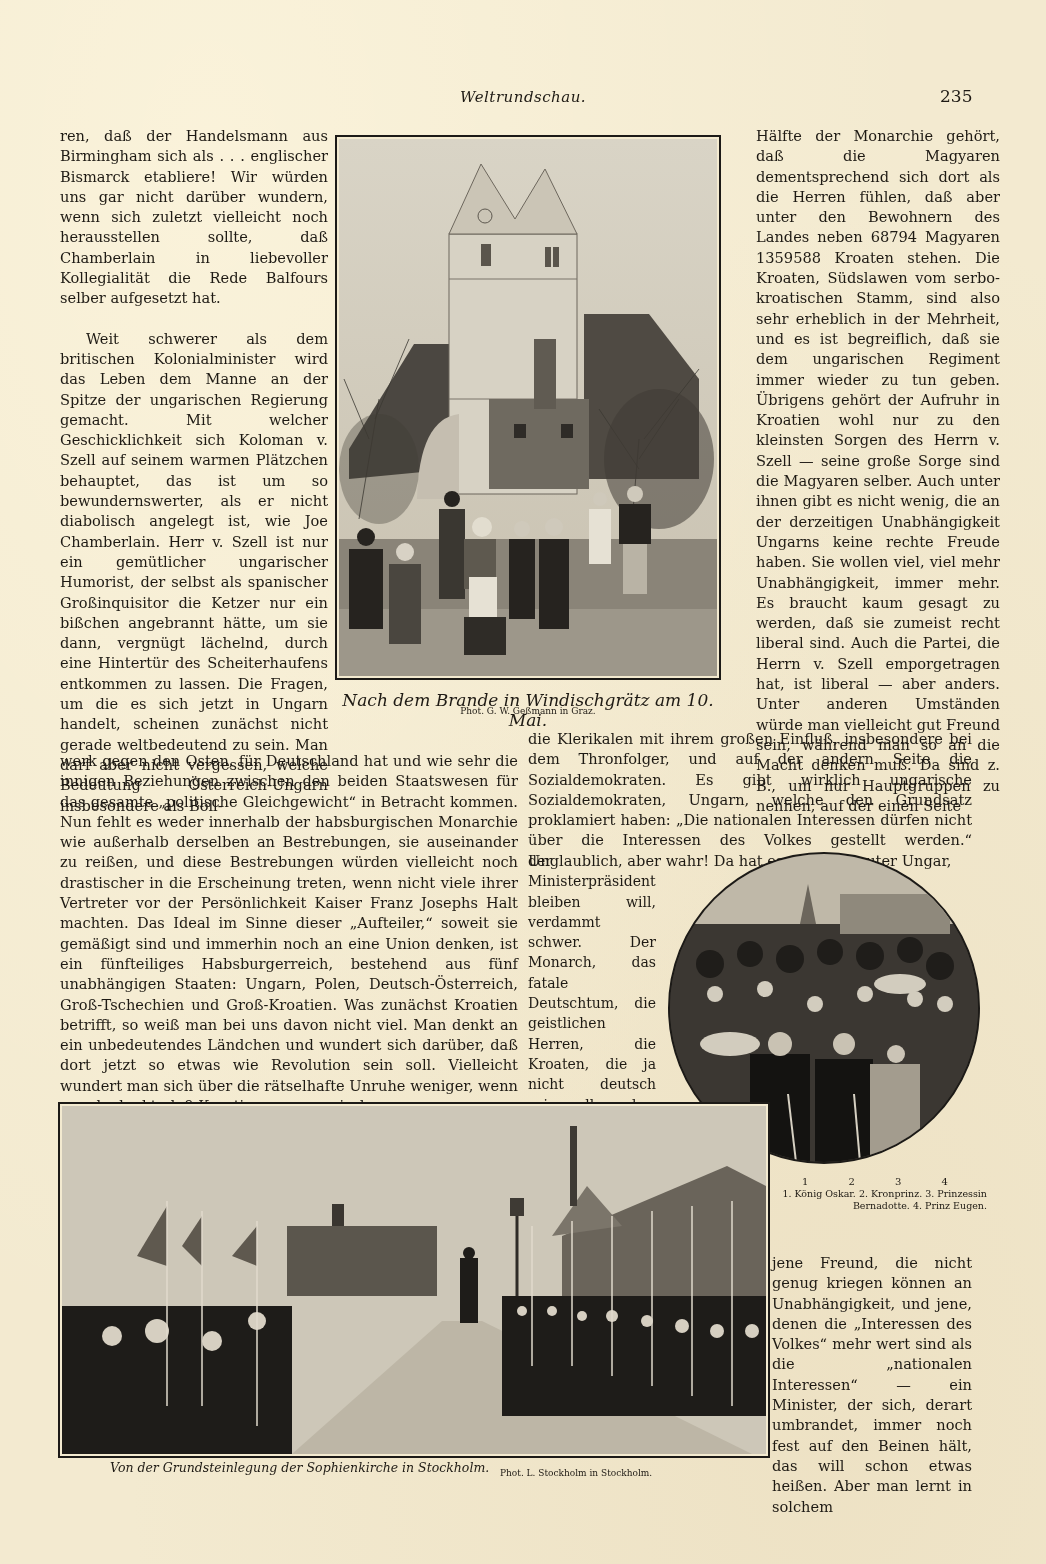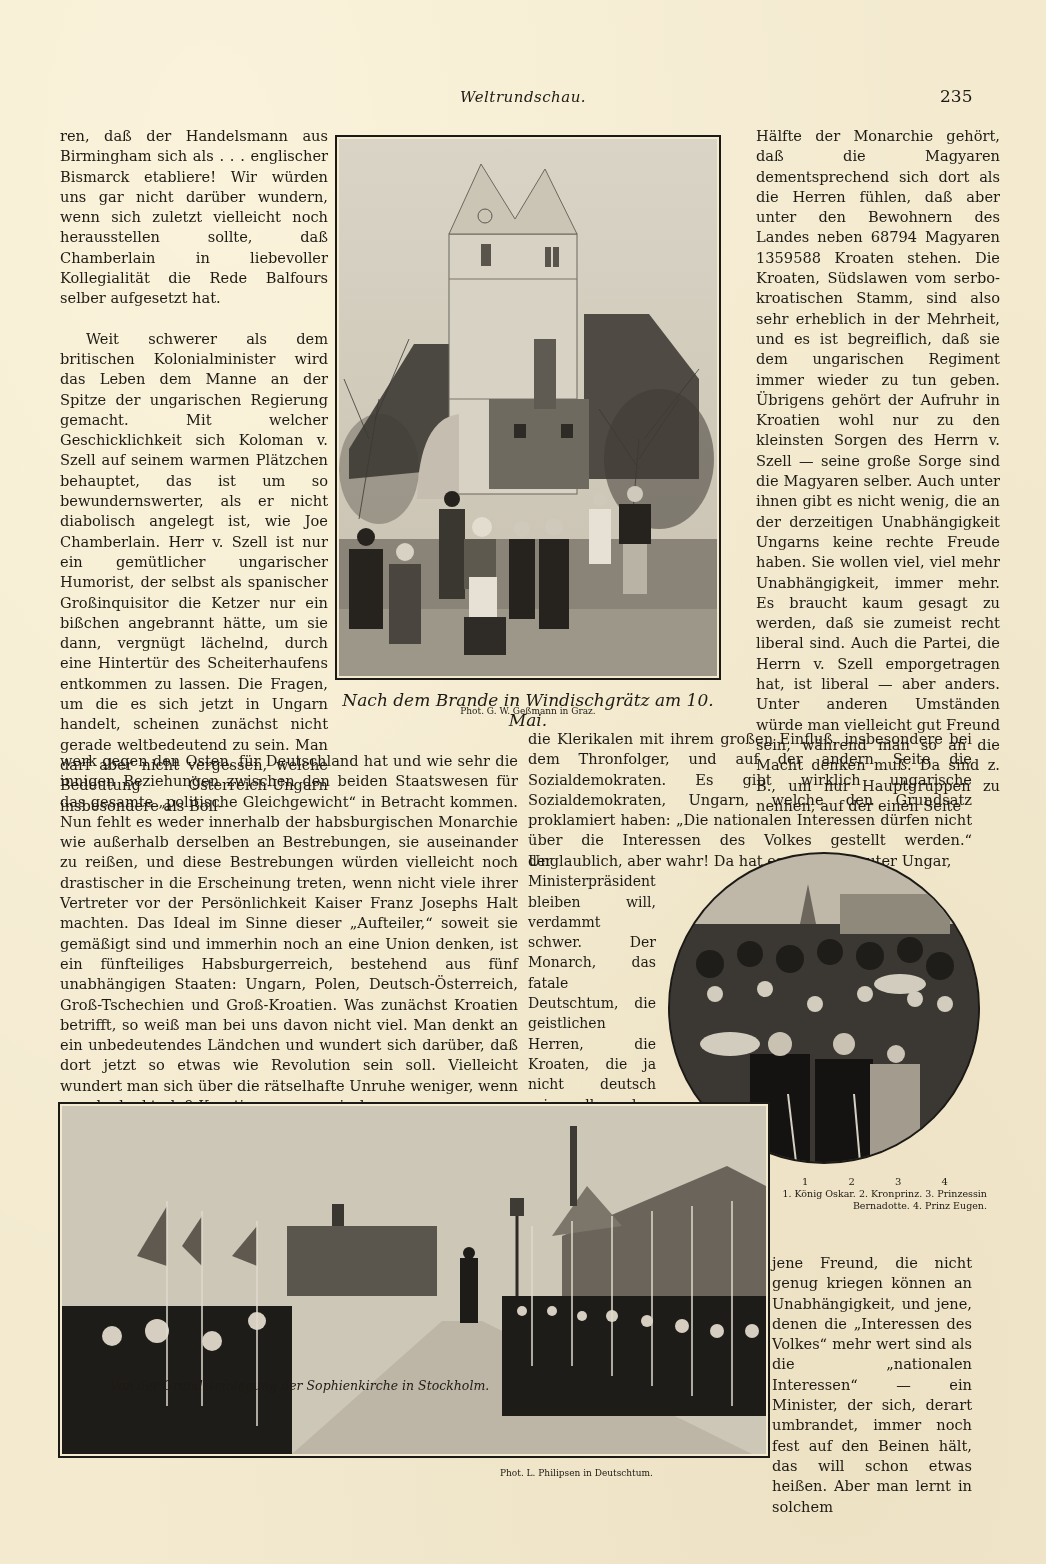--- a/index.html
+++ b/index.html
@@ -51,21 +51,21 @@
     left: 668px; top: 852px; width: 312px; height: 312px;
     border-radius: 50%;
     border: 2px solid #1c1a17;
     overflow: hidden;
     background: #3a3631;
   }
 
   .caption { text-align: center; font-size: 17px; font-style: italic; }
   .church-caption { left: 335px; top: 690px; width: 386px; }
   .church-credit { left: 335px; top: 706px; width: 386px; font-size: 9px; font-style: normal; }
-  .stock-caption { left: 110px; top: 1378px; font-size: 12.5px; font-style: italic; }
+  .stock-caption { left: 110px; top: 1460px; font-size: 12.5px; font-style: italic; }
   .stock-credit { left: 500px; top: 1468px; font-size: 9px; }
   .royal-numbers { left: 790px; top: 1176px; width: 170px; font-size: 10px; display: flex; justify-content: space-between; padding: 0 12px; }
   .royal-legend { left: 775px; top: 1188px; width: 212px; font-size: 9.5px; line-height: 12px; text-align: right; }
 
   svg { display: block; }
 </style>
 </head>
 <body>
 
 <div class="abs running-head">Weltrundschau.</div>
@@ -268,13 +268,13 @@
           <line x1="510" y1="115" x2="510" y2="260"></line>
           <line x1="550" y1="110" x2="550" y2="270"></line>
         <line x1="590" y1="105" x2="590" y2="280"></line>
           <line x1="630" y1="100" x2="630" y2="290"></line>
           <line x1="670" y1="95" x2="670" y2="300"></line>
       </g>
     </svg>
   </div>
 </div>
 <div class="abs stock-caption">Von der Grundsteinlegung der Sophienkirche in Stockholm.</div>
-<div class="abs stock-credit">Phot. L. Philipsen in Deutschtum.</div>
+<div class="abs stock-credit">Phot. L. Stockholm in Stockholm.</div>
 
 </body></html>

